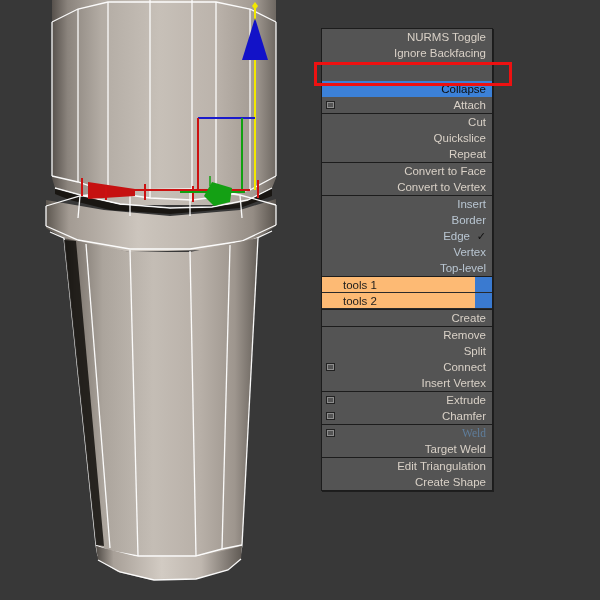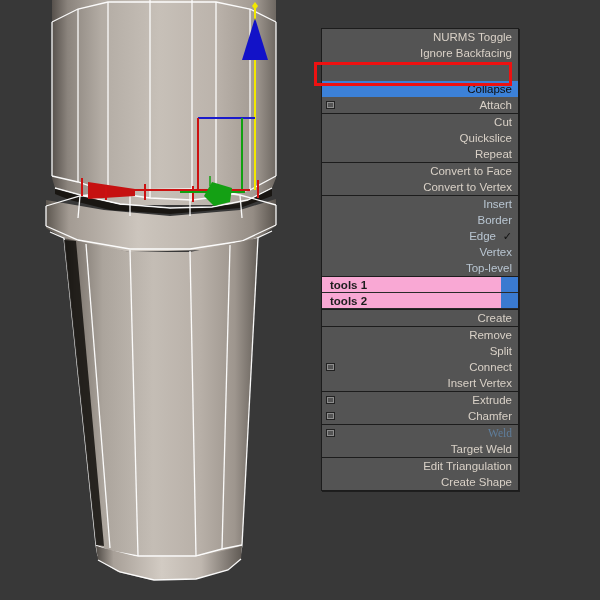--- a/index.html
+++ b/index.html
@@ -23,21 +23,21 @@
     width: 600px; height: 600px;
     background: #383838;
   }
   #viewport svg { display: block; }
 
   
   #quadmenu {
     position: absolute;
     left: 321px;
     top: 28px;
-    width: 198px;
+    width: 172px;
     background: #545454;
     border: 1px solid #1c1c1c;
     box-sizing: border-box;
     box-shadow: 1px 1px 0 rgba(0,0,0,0.45);
   }
   .mgroup {
     border-bottom: 1px solid #1c1c1c;
   }
   .mgroup:last-child { border-bottom: none; }
 
@@ -85,25 +85,25 @@
     line-height: 16px;
   }
   .mrow.has-check { padding-right: 22px; padding-left: 28px; }
 
   
   .toolrow {
     position: relative;
     height: 16px;
     line-height: 16px;
     text-align: left;
-    padding: 0 24px 0 8px;
+    padding: 0 24px 0 21px;
     font-size: 11.5px;
-    font-weight: bold;
+    font-weight: normal;
     color: #1d1d1d;
-    background: #f9a8d4;
+    background: #fdba74;
     box-sizing: border-box;
     border-bottom: 1px solid #2a2a2a;
     overflow: hidden;
     white-space: nowrap;
   }
   .swatch {
     position: absolute;
     right: 0px;
     top: 0px;
     width: 17px;

